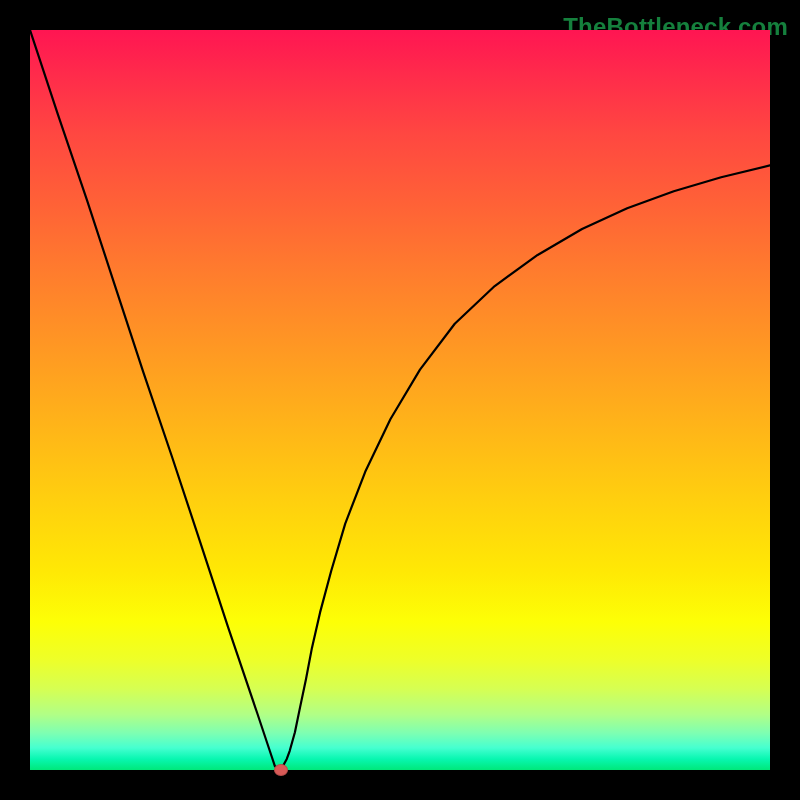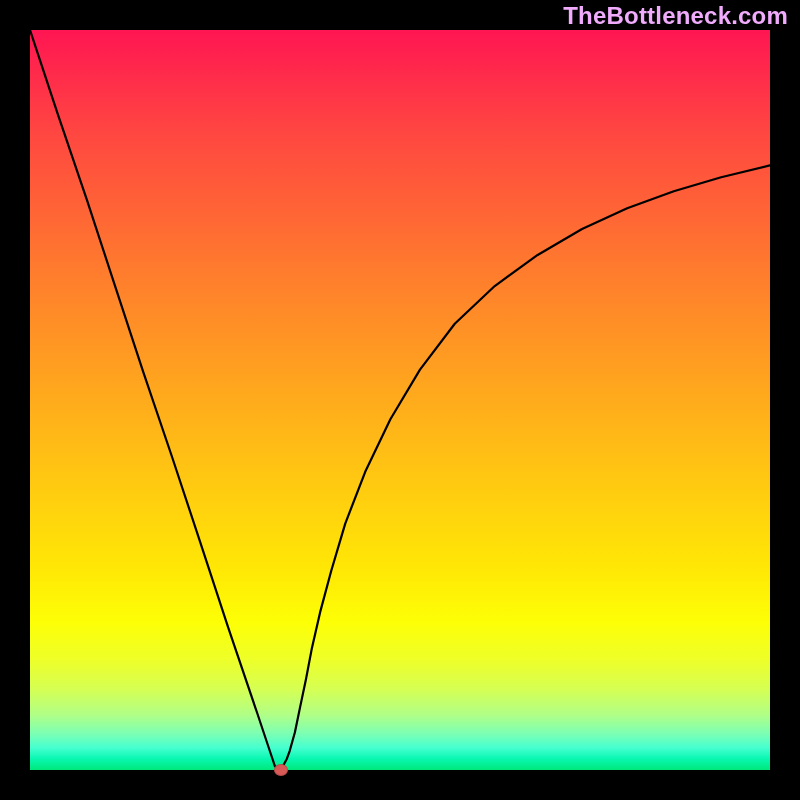--- a/index.html
+++ b/index.html
@@ -5,26 +5,26 @@
   * { margin: 0; padding: 0; box-sizing: border-box; }
   html, body { width: 800px; height: 800px; overflow: hidden; background: #000; }
   .canvas {
     position: relative;
     width: 800px;
     height: 800px;
     background: #000;
   }
   .watermark {
     position: absolute;
-    top: 2px;
+    top: 13px;
     right: 12px;
     font-family: Arial, Helvetica, sans-serif;
     font-size: 24px;
     font-weight: 600;
-    color: #f0abfc;
+    color: #15803d;
     letter-spacing: 0.2px;
   }
   .plot-area {
     position: absolute;
     left: 30px;
     top: 30px;
     width: 740px;
     height: 740px;
     background: linear-gradient(to bottom,
       #ff1552 0%,

